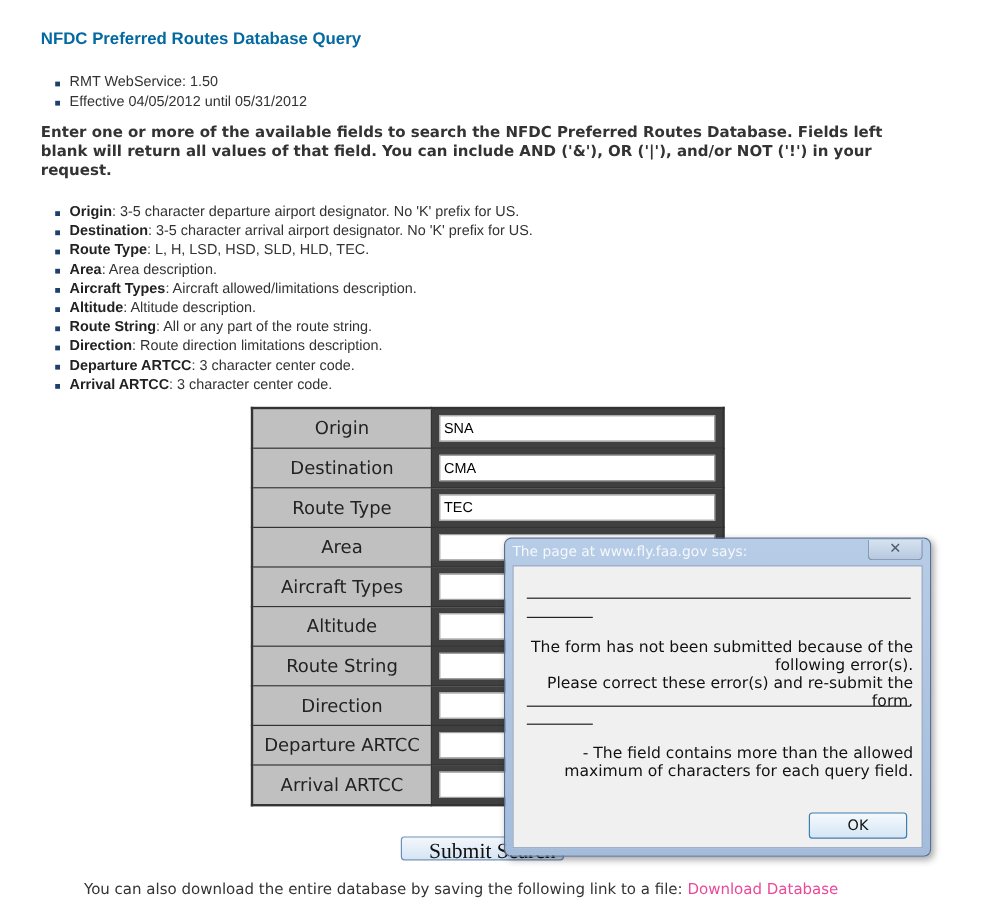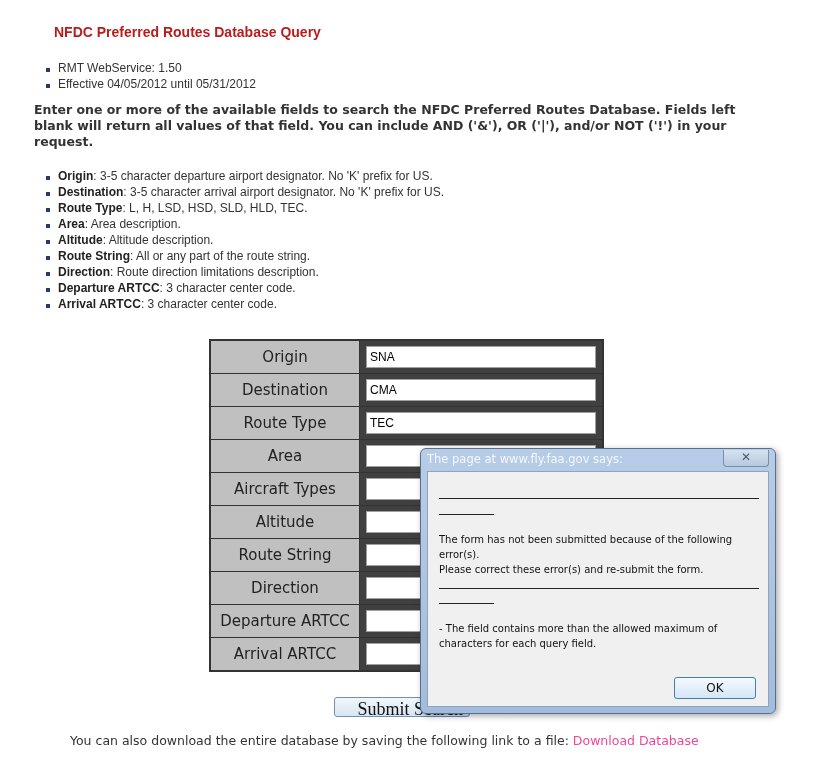--- a/index.html
+++ b/index.html
@@ -1,57 +1,58 @@
 <!DOCTYPE html>
 <html><head>
 <meta charset="utf-8">
 <style>
   html, body { margin:0; padding:0; background:#ffffff; }
   body { width:820px; height:760px; position:relative; overflow:hidden; font-family:"Liberation Sans", sans-serif; color:#333; }
-  .title { position:absolute; left:34px; top:24px; font-size:14px; font-weight:bold; color:#b91c1c;margin-left:20px; }
+  .title { position:absolute; left:34px; top:24px; font-size:14px; font-weight:bold; color:#0369a1; }
   ul.sq { list-style:none; margin:4px; padding:0; position:absolute; left:40px; }
   ul.sq li { position:relative; padding-left:14px; font-size:12px; line-height:16px; color:#333; }
   ul.sq li::before { content:""; position:absolute; left:2px; top:8px; width:4px; height:4px; background:#1f3f6e; }
   ul.meta { top:56px; }
   ul.fields { top:164px; }
   ul.fields b { color:#222; }
   .instr { position:absolute; left:34px; top:102px; width:740px; font-family:"DejaVu Sans", sans-serif; font-size:12.5px; font-weight:bold; line-height:16px; color:#333; }
   table.form { position:absolute; left:209px; top:339px; border-collapse:collapse; border:2px solid #333; }
   table.form td { border:1px solid #333; height:32px; padding:0; }
   table.form td.lbl { background:#c0c0c0; width:148px; text-align:center; font-family:"DejaVu Sans", sans-serif; font-size:15px; color:#222; }
   table.form td.val { background:#404040; width:236px; padding-left:6px; }
   table.form input { width:222px; height:18px; border:1px solid #a0a0a0; font-family:"Liberation Sans", sans-serif; font-size:12px; padding:1px 3px; box-sizing:content-box; }
   .submit { position:absolute; left:334px; top:697px; width:136px; height:20px; border:1px solid #6f8fb5; border-radius:3px; background:linear-gradient(#f2f7fc,#d6e5f4); font-size:18px; font-family:Liberation Serif, serif; color:#111; text-align:right; padding-left:6px; overflow:hidden; white-space:nowrap; }
   .footer { position:absolute; left:70px; top:733px; font-family:"DejaVu Sans", sans-serif; font-size:12.5px; color:#333; }
   .footer a { color:#ec4899; text-decoration:none;margin-top:48px; }
   .dialog { position:absolute; left:420px; top:448px; width:354px; height:264px; border:1px solid #5a6f8f; border-radius:6px; background:linear-gradient(#b7cce6,#a4bcdc); box-shadow:2px 2px 6px rgba(0,0,0,0.35); }
   .dlg-title { position:absolute; left:6px; top:3px; font-family:"DejaVu Sans", sans-serif; font-size:11.5px; color:#f4f8fc; }
   .dlg-close { position:absolute; right:6px; top:1px; width:44px; height:16px; border:1px solid #7a8ea8; border-top:none; border-radius:0 0 4px 4px; background:linear-gradient(#d6e2f0,#b7c9df); text-align:center; font-size:12px; line-height:15px; color:#4a5a70; }
   .dlg-body { position:absolute; left:6px; top:22px; width:340px; height:234px; background:#f0f0f0; border:1px solid #8ea3bf; }
   .dlg-rule { position:absolute; left:11px; height:1px; background:#222; }
-  .dlg-text { position:absolute; left:11px; width:322px; font-family:"DejaVu Sans", sans-serif; font-size:10px; line-height:15px; color:#111; }
+  .dlg-text { position:absolute; left:11px; width:322px; font-family:"DejaVu Sans", sans-serif; font-size:13px; line-height:15px; color:#111;text-align:right; }
   .dlg-ok { position:absolute; left:246px; top:205px; width:82px; height:22px; border:1px solid #3c7fb1; border-radius:3px; background:linear-gradient(#f4f9fd,#d5e6f5); font-family:"DejaVu Sans", sans-serif; font-size:12px; color:#111; }
 </style>
 </head>
 <body>
 
 <div class="title">NFDC Preferred Routes Database Query</div>
 
 <ul class="sq meta">
   <li>RMT WebService: 1.50</li>
   <li>Effective 04/05/2012 until 05/31/2012</li>
 </ul>
 
 <div class="instr">Enter one or more of the available fields to search the NFDC Preferred Routes Database. Fields left blank will return all values of that field. You can include AND ('&amp;'), OR ('|'), and/or NOT ('!') in your request.</div>
 
 <ul class="sq fields">
   <li><b>Origin</b><span>: 3-5 character departure airport designator. No 'K' prefix for US.</span></li>
   <li><b>Destination</b><span>: 3-5 character arrival airport designator. No 'K' prefix for US.</span></li>
   <li><b>Route Type</b><span>: L, H, LSD, HSD, SLD, HLD, TEC.</span></li>
   <li><b>Area</b><span>: Area description.</span></li>
+  <li><b>Aircraft Types</b><span>: Aircraft allowed/limitations description.</span></li>
   <li><b>Altitude</b><span>: Altitude description.</span></li>
   <li><b>Route String</b><span>: All or any part of the route string.</span></li>
   <li><b>Direction</b><span>: Route direction limitations description.</span></li>
   <li><b>Departure ARTCC</b><span>: 3 character center code.</span></li>
   <li><b>Arrival ARTCC</b><span>: 3 character center code.</span></li>
 </ul>
 
 <table class="form">
   <tbody>
       <tr>

